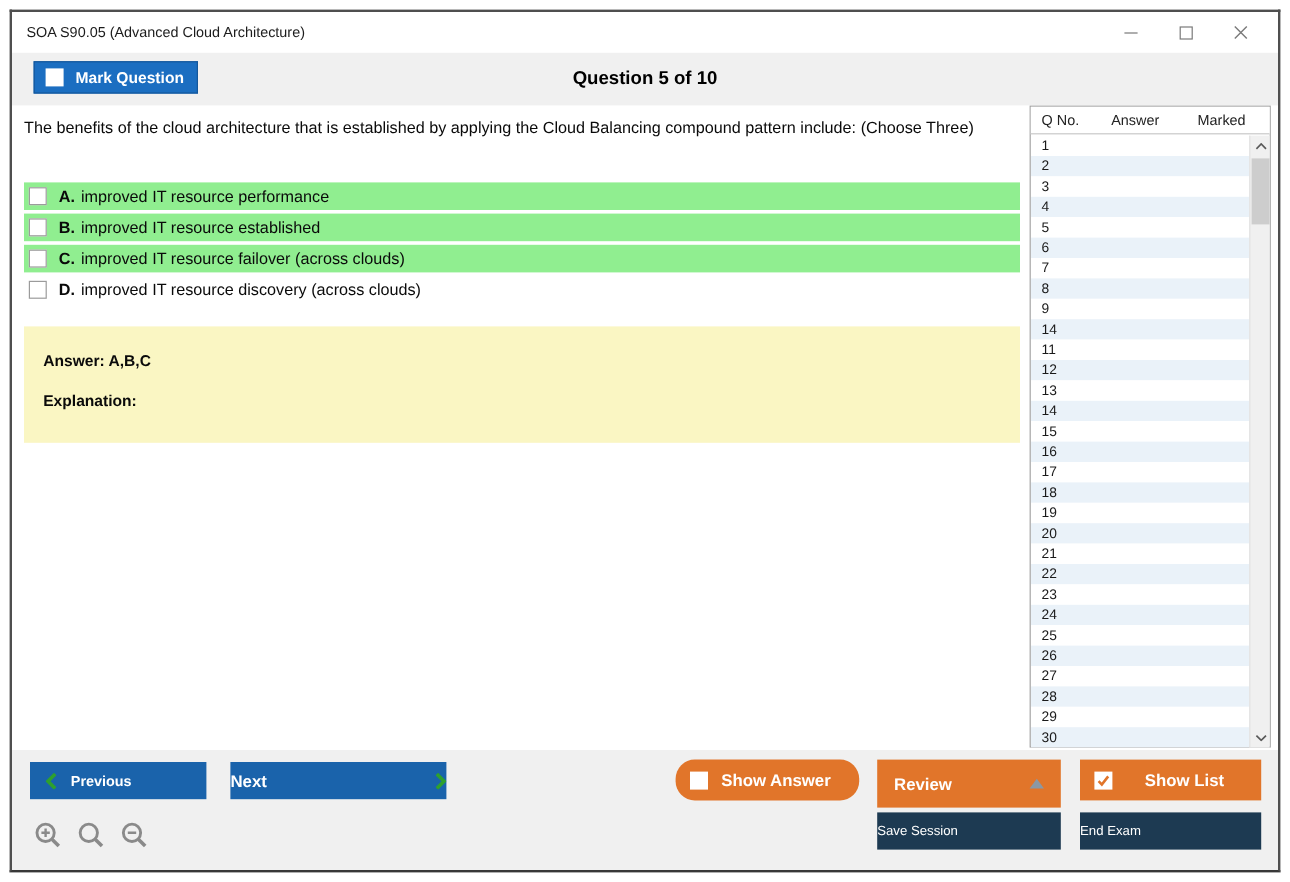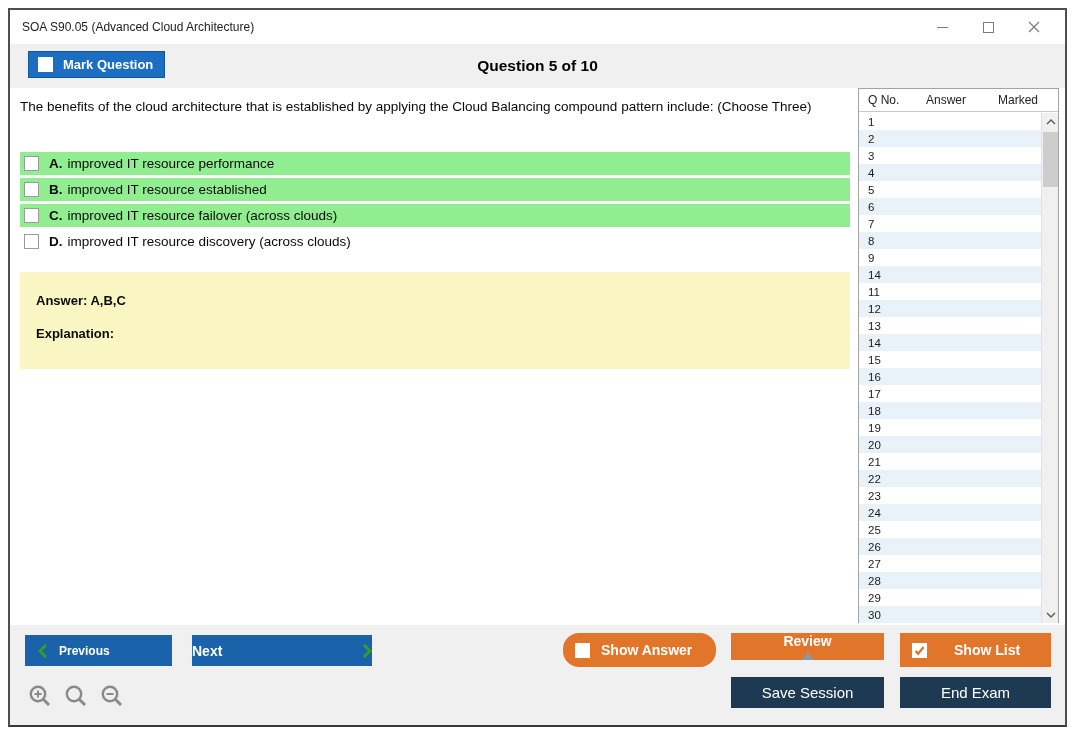--- a/index.html
+++ b/index.html
@@ -55,23 +55,23 @@
   .scroll-up{top:0;} .scroll-down{bottom:0;}
   .scroll-thumb{position:absolute;left:1px;top:19px;width:15px;height:55px;background:#CDCDCD;}
 
   
   .footer{position:absolute;left:0;top:615px;width:1055px;height:100px;background:var(--chrome-gray);}
   .btn{position:absolute;display:flex;align-items:center;color:#fff;cursor:default;}
   .btn-prev{left:15px;top:10px;width:147px;height:31px;background:var(--nav-blue);font-weight:bold;font-size:12px;gap:12px;padding-left:13px;}
   .btn-next{left:182px;top:10px;width:180px;height:31px;background:var(--nav-blue);font-weight:bold;font-size:14px;justify-content:space-between;gap:14px;}
   .btn-orange{background:var(--orange);font-size:14px;font-weight:bold;}
   .btn-show-answer{left:553px;top:8px;width:153px;height:34px;gap:11px;padding-left:12px;border-radius:16px;}
-  .btn-review{left:721px;top:8px;width:153px;height:27px;justify-content:space-between;padding:0 14px;flex-direction:column;}
+  .btn-review{left:721px;top:8px;width:153px;height:40px;justify-content:space-between;padding:0 14px;}
   .btn-show-list{left:890px;top:8px;width:151px;height:34px;gap:27px;padding-left:12px;}
-  .btn-navy{background:var(--navy);font-size:15px;justify-content:center;font-weight:normal;}
+  .btn-navy{background:var(--navy);font-size:11px;font-weight:normal;}
   .btn-save{left:721px;top:52px;width:153px;height:31px;}
   .btn-end{left:890px;top:52px;width:151px;height:31px;}
   .tri-up{width:0;height:0;border-left:6px solid transparent;border-right:6px solid transparent;border-bottom:8px solid #8A98A4;}
   .zoombar{position:absolute;left:17px;top:58px;display:flex;gap:9px;align-items:center;}
   .zoom-ic{width:27px;height:27px;}
 </style>
 </head>
 <body>
 
 <div class="window">

